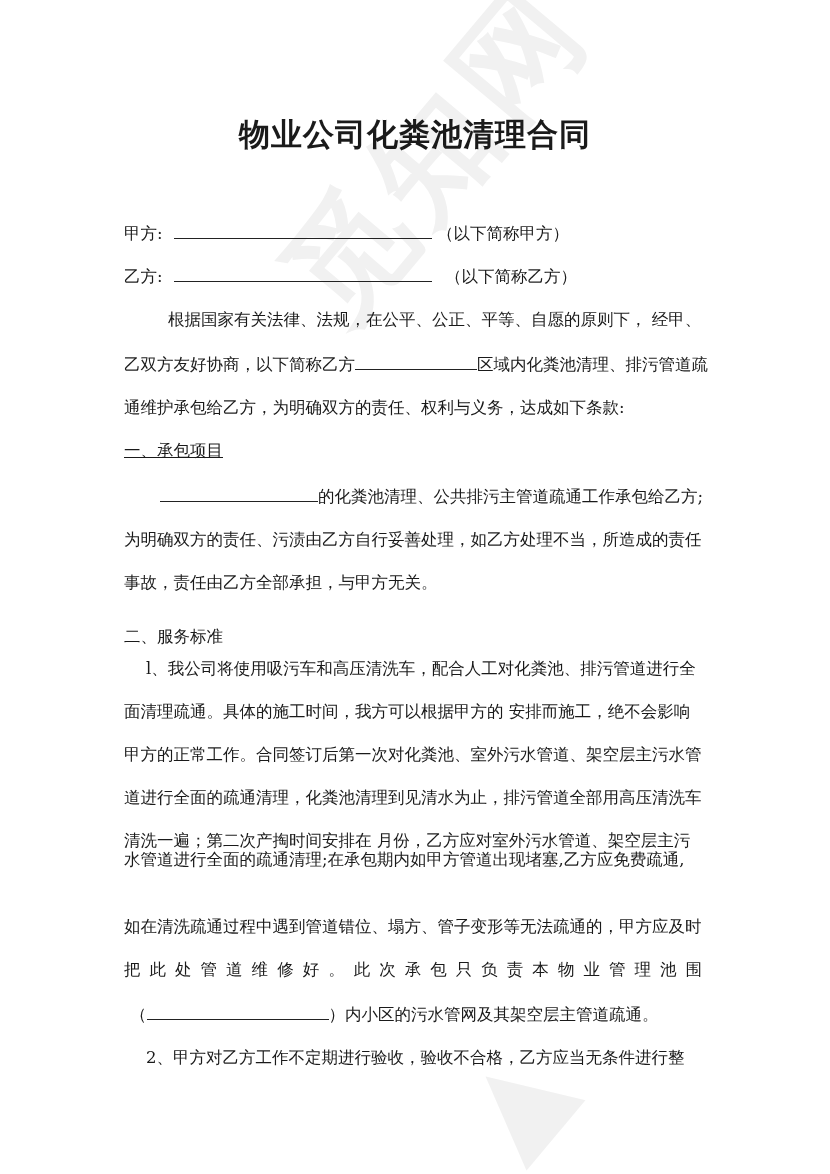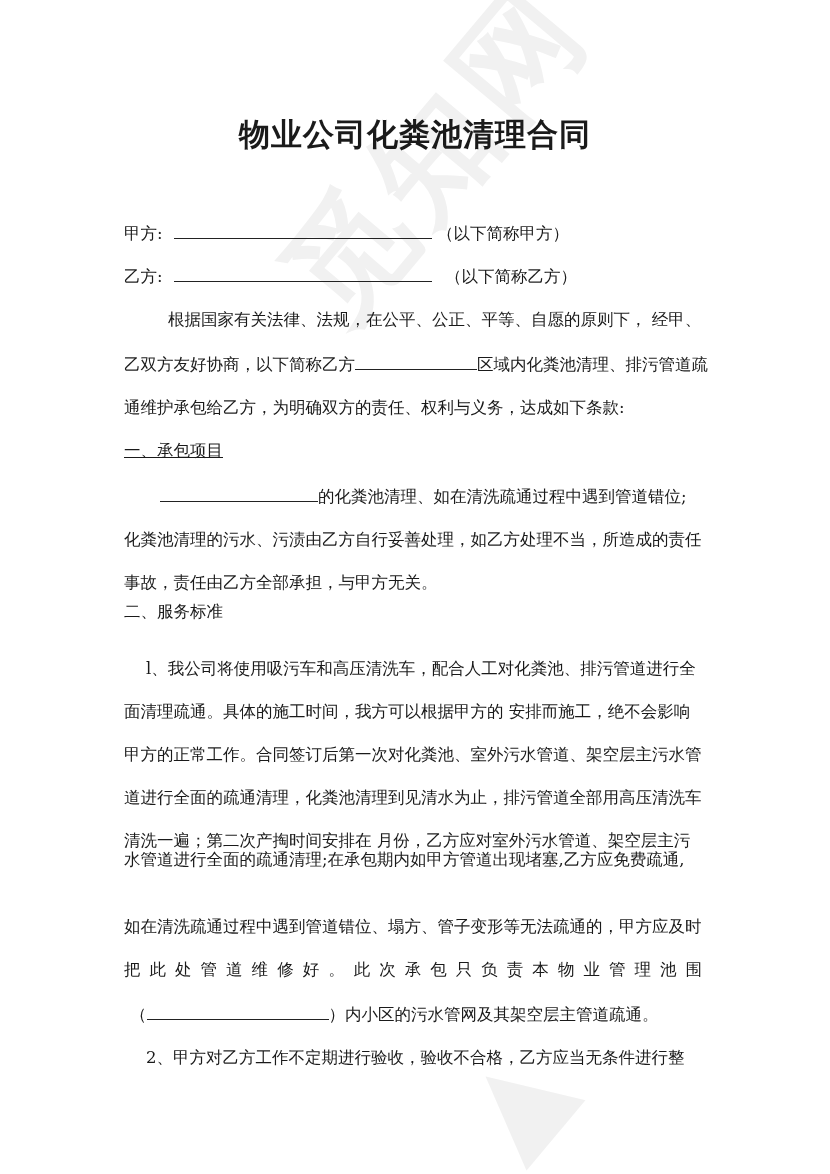--- a/index.html
+++ b/index.html
@@ -60,26 +60,26 @@
   </div>
 
   <div class="line indent" style="top:309px;">根据国家有关法律、法规，在公平、公正、平等、自愿的原则下，  经甲、</div>
   <div class="line" style="top:353px;">
     <span>乙双方友好协商，以下简称乙方</span><span class="blank" style="width:122px;"></span><span>区域内化粪池清理、排污管道疏</span>
   </div>
   <div class="line" style="top:397px;">通维护承包给乙方，为明确双方的责任、权利与义务，达成如下条款:</div>
 
   <div class="line" style="top:440px;text-decoration:underline;">一、承包项目</div>
   <div class="line" style="top:485px;">
-    <span class="blank" style="width:158px;margin-left:36px;"></span><span>的化粪池清理、如在清洗疏通过程中遇到管道错位;</span>
+    <span class="blank" style="width:158px;margin-left:36px;"></span><span>的化粪池清理、公共排污主管道疏通工作承包给乙方;</span>
   </div>
-  <div class="line" style="top:529px;">化粪池清理的污水、污渍由乙方自行妥善处理，如乙方处理不当，所造成的责任</div>
+  <div class="line" style="top:529px;">为明确双方的责任、污渍由乙方自行妥善处理，如乙方处理不当，所造成的责任</div>
   <div class="line" style="top:572px;">事故，责任由乙方全部承担，与甲方无关。</div>
 
-  <div class="line" style="top:601px;">二、服务标准</div>
+  <div class="line" style="top:626px;">二、服务标准</div>
   <div class="line indent2" style="top:658px;">l、我公司将使用吸污车和高压清洗车，配合人工对化粪池、排污管道进行全</div>
   <div class="line" style="top:701px;">面清理疏通。具体的施工时间，我方可以根据甲方的 安排而施工，绝不会影响</div>
   <div class="line" style="top:744px;">甲方的正常工作。合同签订后第一次对化粪池、室外污水管道、架空层主污水管</div>
   <div class="line" style="top:787px;">道进行全面的疏通清理，化粪池清理到见清水为止，排污管道全部用高压清洗车</div>
   <div class="line" style="top:830px;">清洗一遍；第二次产掏时间安排在    月份，乙方应对室外污水管道、架空层主污</div>
   <div class="line" style="top:849px;">水管道进行全面的疏通清理;在承包期内如甲方管道出现堵塞,乙方应免费疏通,</div>
   <div class="line" style="top:916px;font-family:Liberation Serif, serif;">如在清洗疏通过程中遇到管道错位、塌方、管子变形等无法疏通的，甲方应及时</div>
   <div class="line justify" style="top:959px;letter-spacing:6px;">把此处管道维修好。此次承包只负责本物业管理池围</div>
   <div class="line" style="top:1003px;">
     <span style="margin-left:6px;">（</span><span class="blank" style="width:182px;"></span><span>）内小区的污水管网及其架空层主管道疏通。</span>

